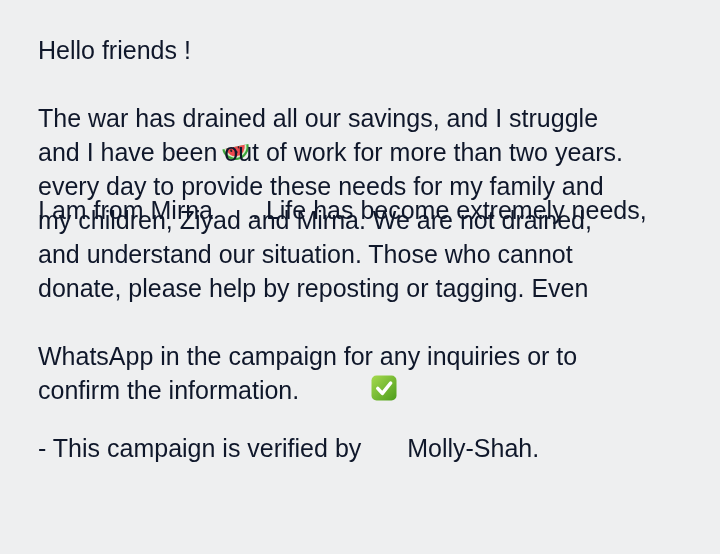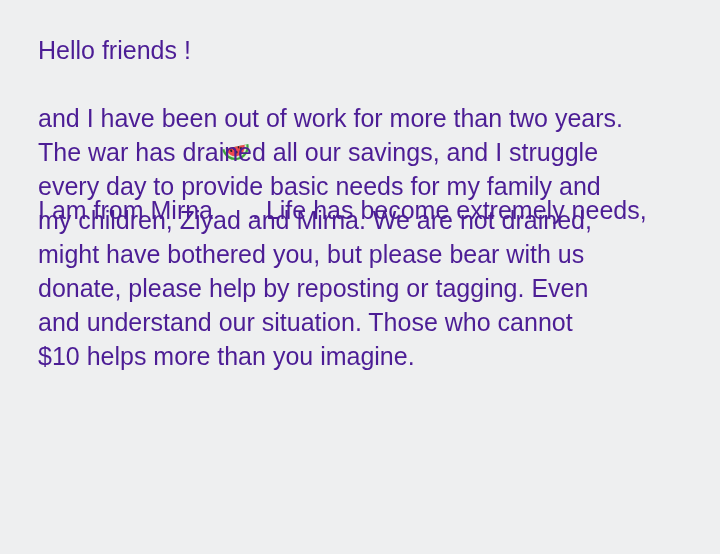--- a/index.html
+++ b/index.html
@@ -29,37 +29,49 @@
     width: 30px;
     height: 30px;
     vertical-align: -6px;
     margin: 0 1px;
   }
   .emoji svg { display: block; width: 100%; height: 100%; }
 </style>
 </head>
 <body style="background: rgb(238, 239, 240);">
 
-<div class="post-text" id="post-lines" style="color: #4c1d95;">
+<div class="post-text" id="post-lines" style="color: #0f172a;">
     <div class="line"><span>Hello friends !</span></div>
     <div class="line"><span>I am from Mirna </span><span class="emoji">
     <svg viewBox="0 0 36 36" xmlns="http://www.w3.org/2000/svg">
       <g transform="rotate(-12 18 18)">
         <path d="M2 14 A16 16 0 0 0 34 14 Z" fill="#3da53c"></path>
         <path d="M4.6 14 A13.4 13.4 0 0 0 31.4 14 Z" fill="#d9efcc"></path>
         <path d="M6.6 14 A11.4 11.4 0 0 0 29.4 14 Z" fill="#ee4a4e"></path>
         <ellipse cx="12.2" cy="17.6" rx="1.2" ry="1.7" transform="rotate(-18 12.2 17.6)" fill="#33282b"></ellipse>
         <ellipse cx="18.2" cy="20.6" rx="1.2" ry="1.7" fill="#33282b"></ellipse>
         <ellipse cx="24.2" cy="17.4" rx="1.2" ry="1.7" transform="rotate(18 24.2 17.4)" fill="#33282b"></ellipse>
         <ellipse cx="15.4" cy="15.6" rx="1" ry="1.4" transform="rotate(10 15.4 15.6)" fill="#33282b"></ellipse>
         <ellipse cx="21.6" cy="15.4" rx="1" ry="1.4" transform="rotate(-10 21.6 15.4)" fill="#33282b"></ellipse>
       </g>
     </svg>
   </span><span>. Life has become extremely needs,</span></div>
+    <div class="line"><span>The war has drained all our savings, and I struggle</span></div>
     <div class="line"><span>and I have been out of work for more than two years.</span></div>
-    <div class="line"><span>The war has drained all our savings, and I struggle</span></div>
-    <div class="line"><span>every day to provide basic needs for my family and</span></div>
+    <div class="line"><span>every day to provide these needs for my family and</span></div>
     <div class="line"><span>my children, Ziyad and Mirna. We are not drained,</span></div>
-    <div class="line"><span>might have bothered you, but please bear with us</span></div>
+    <div class="line"><span>and understand our situation. Those who cannot</span></div>
     <div class="line"><span>donate, please help by reposting or tagging. Even</span></div>
-    <div class="line"><span>and understand our situation. Those who cannot</span></div>
-    <div class="line"><span>$10 helps more than you imagine.</span></div>
+    <div class="line"><span>- This campaign is verified by </span><span class="emoji">
+    <svg viewBox="0 0 36 36" xmlns="http://www.w3.org/2000/svg">
+      <defs>
+        <linearGradient id="chk-grad" x1="0" y1="0" x2="1" y2="1">
+          <stop offset="0" stop-color="#a6da4e"></stop>
+          <stop offset="1" stop-color="#4c9d1c"></stop>
+        </linearGradient>
+      </defs>
+      <rect x="3" y="3" width="30" height="30" rx="6" fill="url(#chk-grad)"></rect>
+      <path d="M10.5 18.5 L16 24.5 L26 12" fill="none" stroke-width="4.2" stroke-linecap="round" stroke-linejoin="round" stroke="#ffffff"></path>
+    </svg>
+  </span><span> Molly-Shah.</span></div>
+    <div class="line"><span>WhatsApp in the campaign for any inquiries or to</span></div>
+    <div class="line"><span>confirm the information.</span></div>
   </div>
 
 </body></html>

